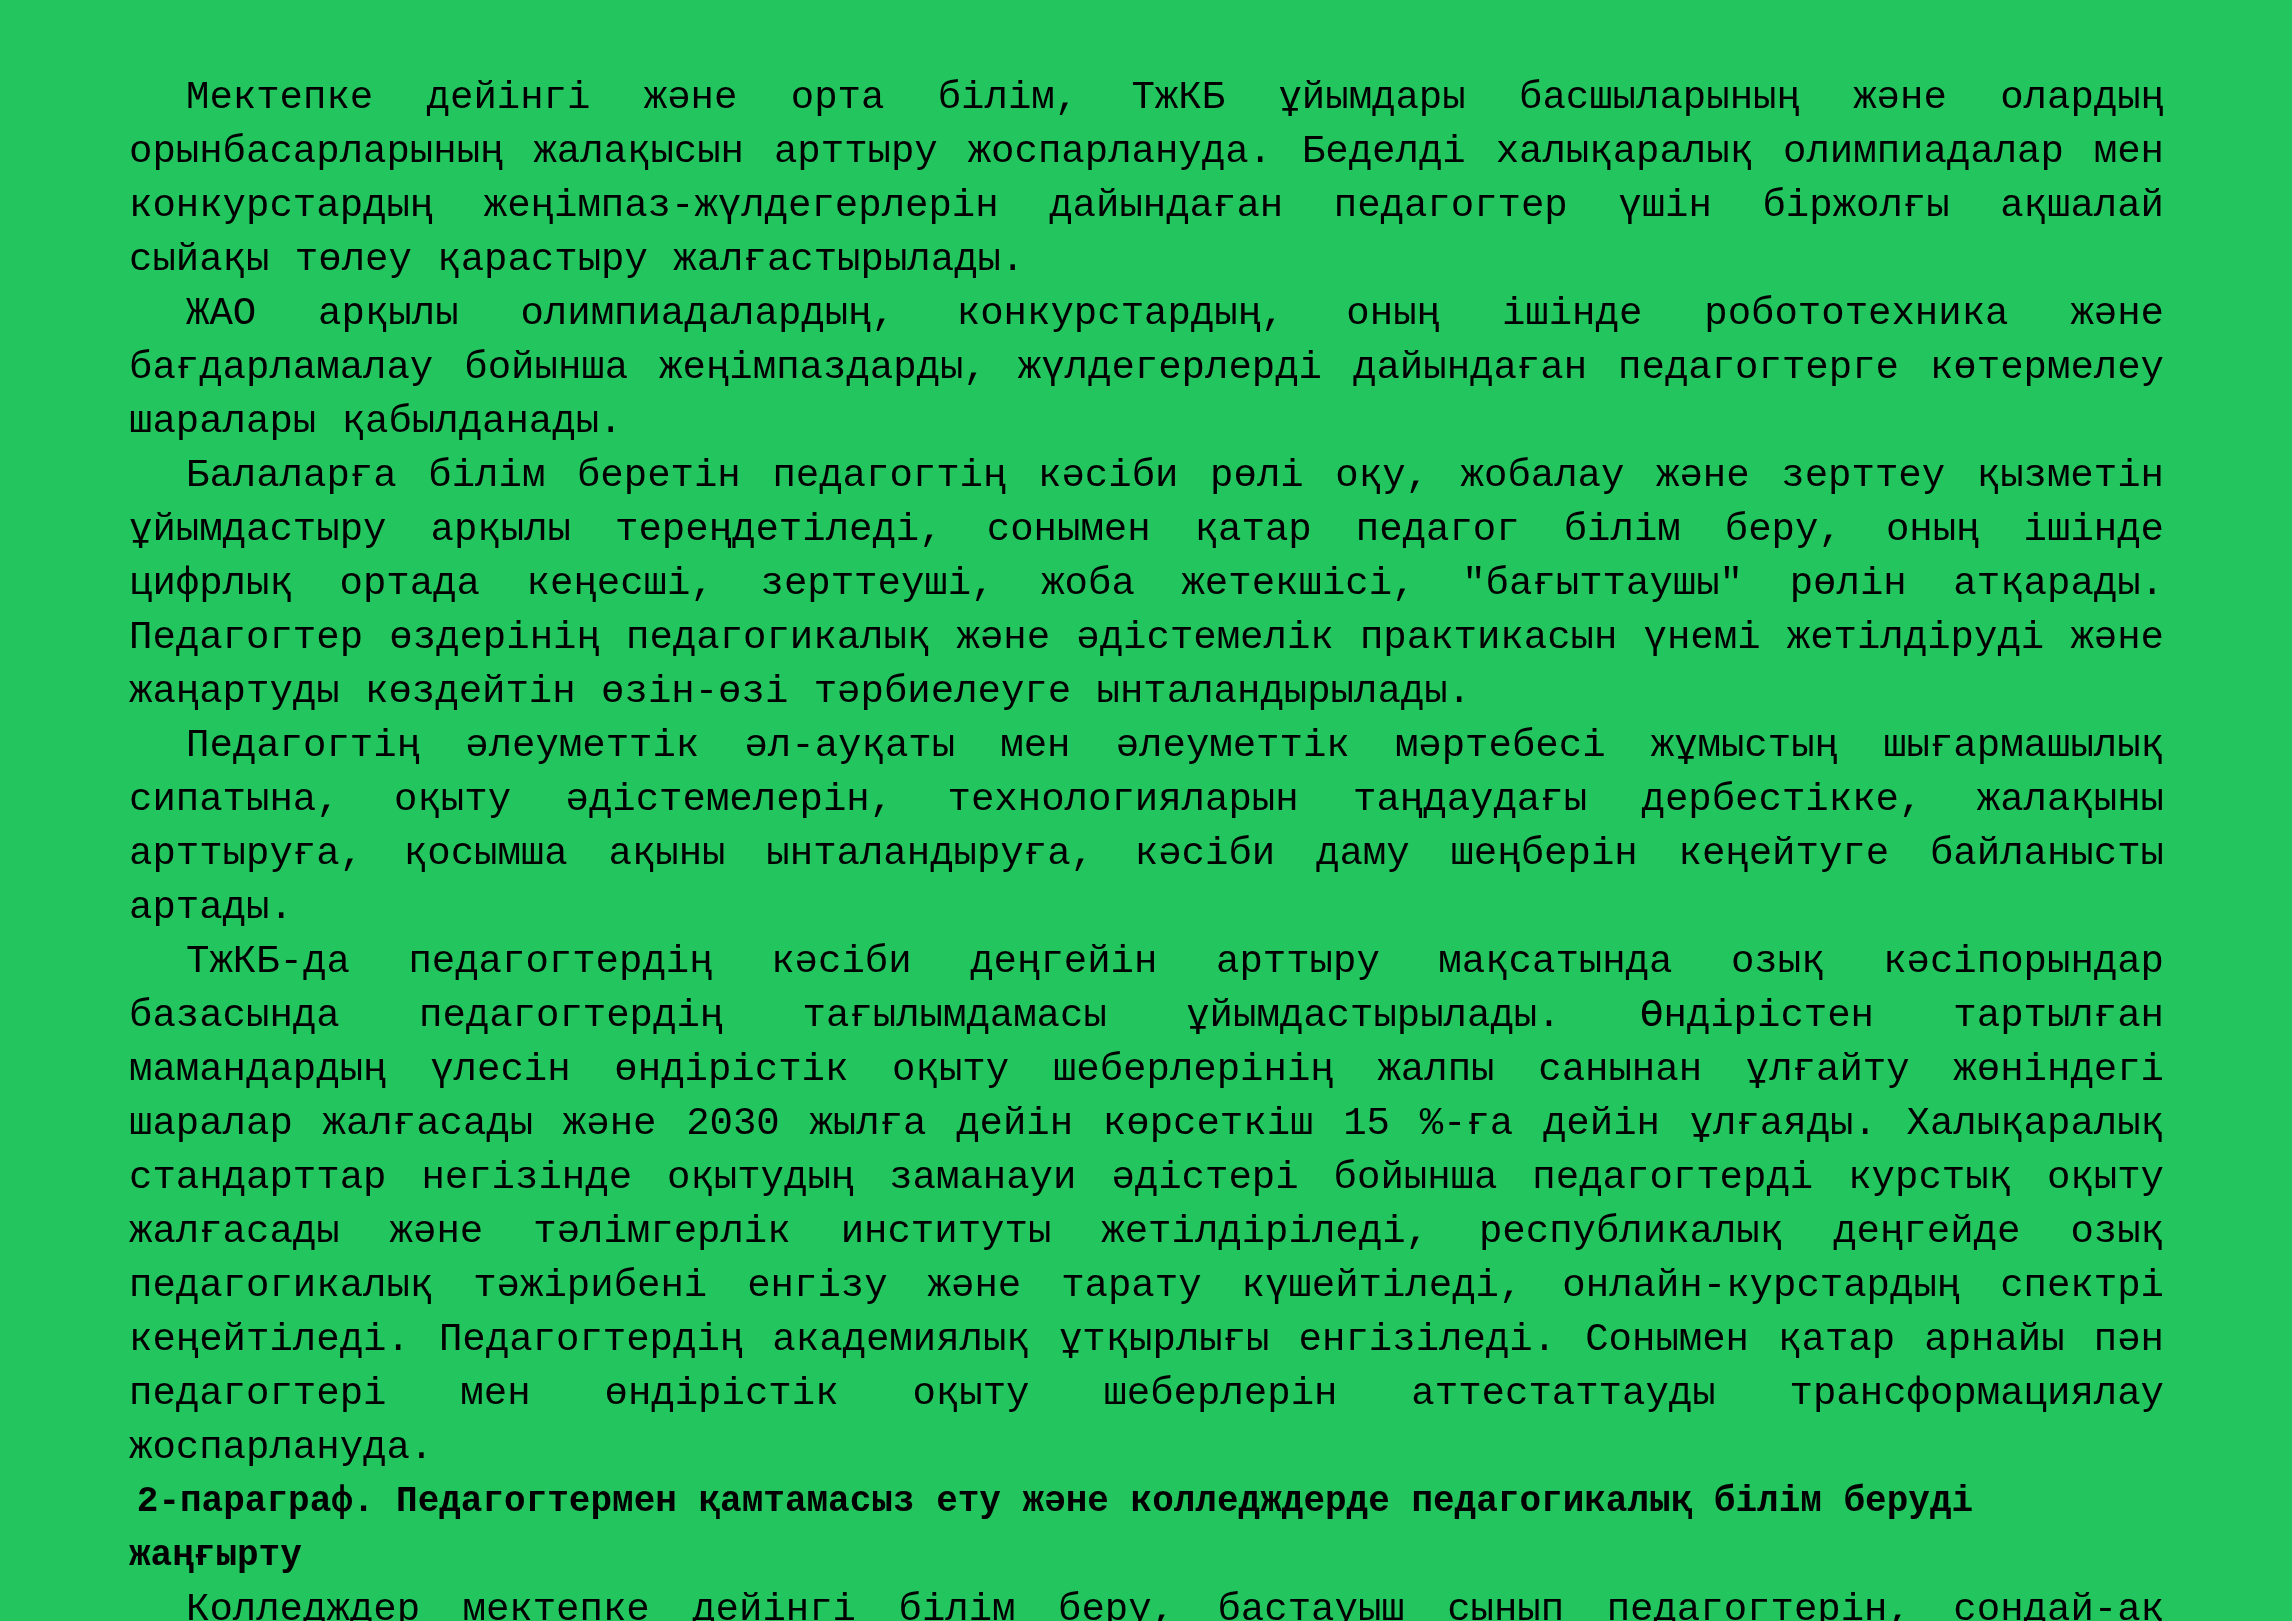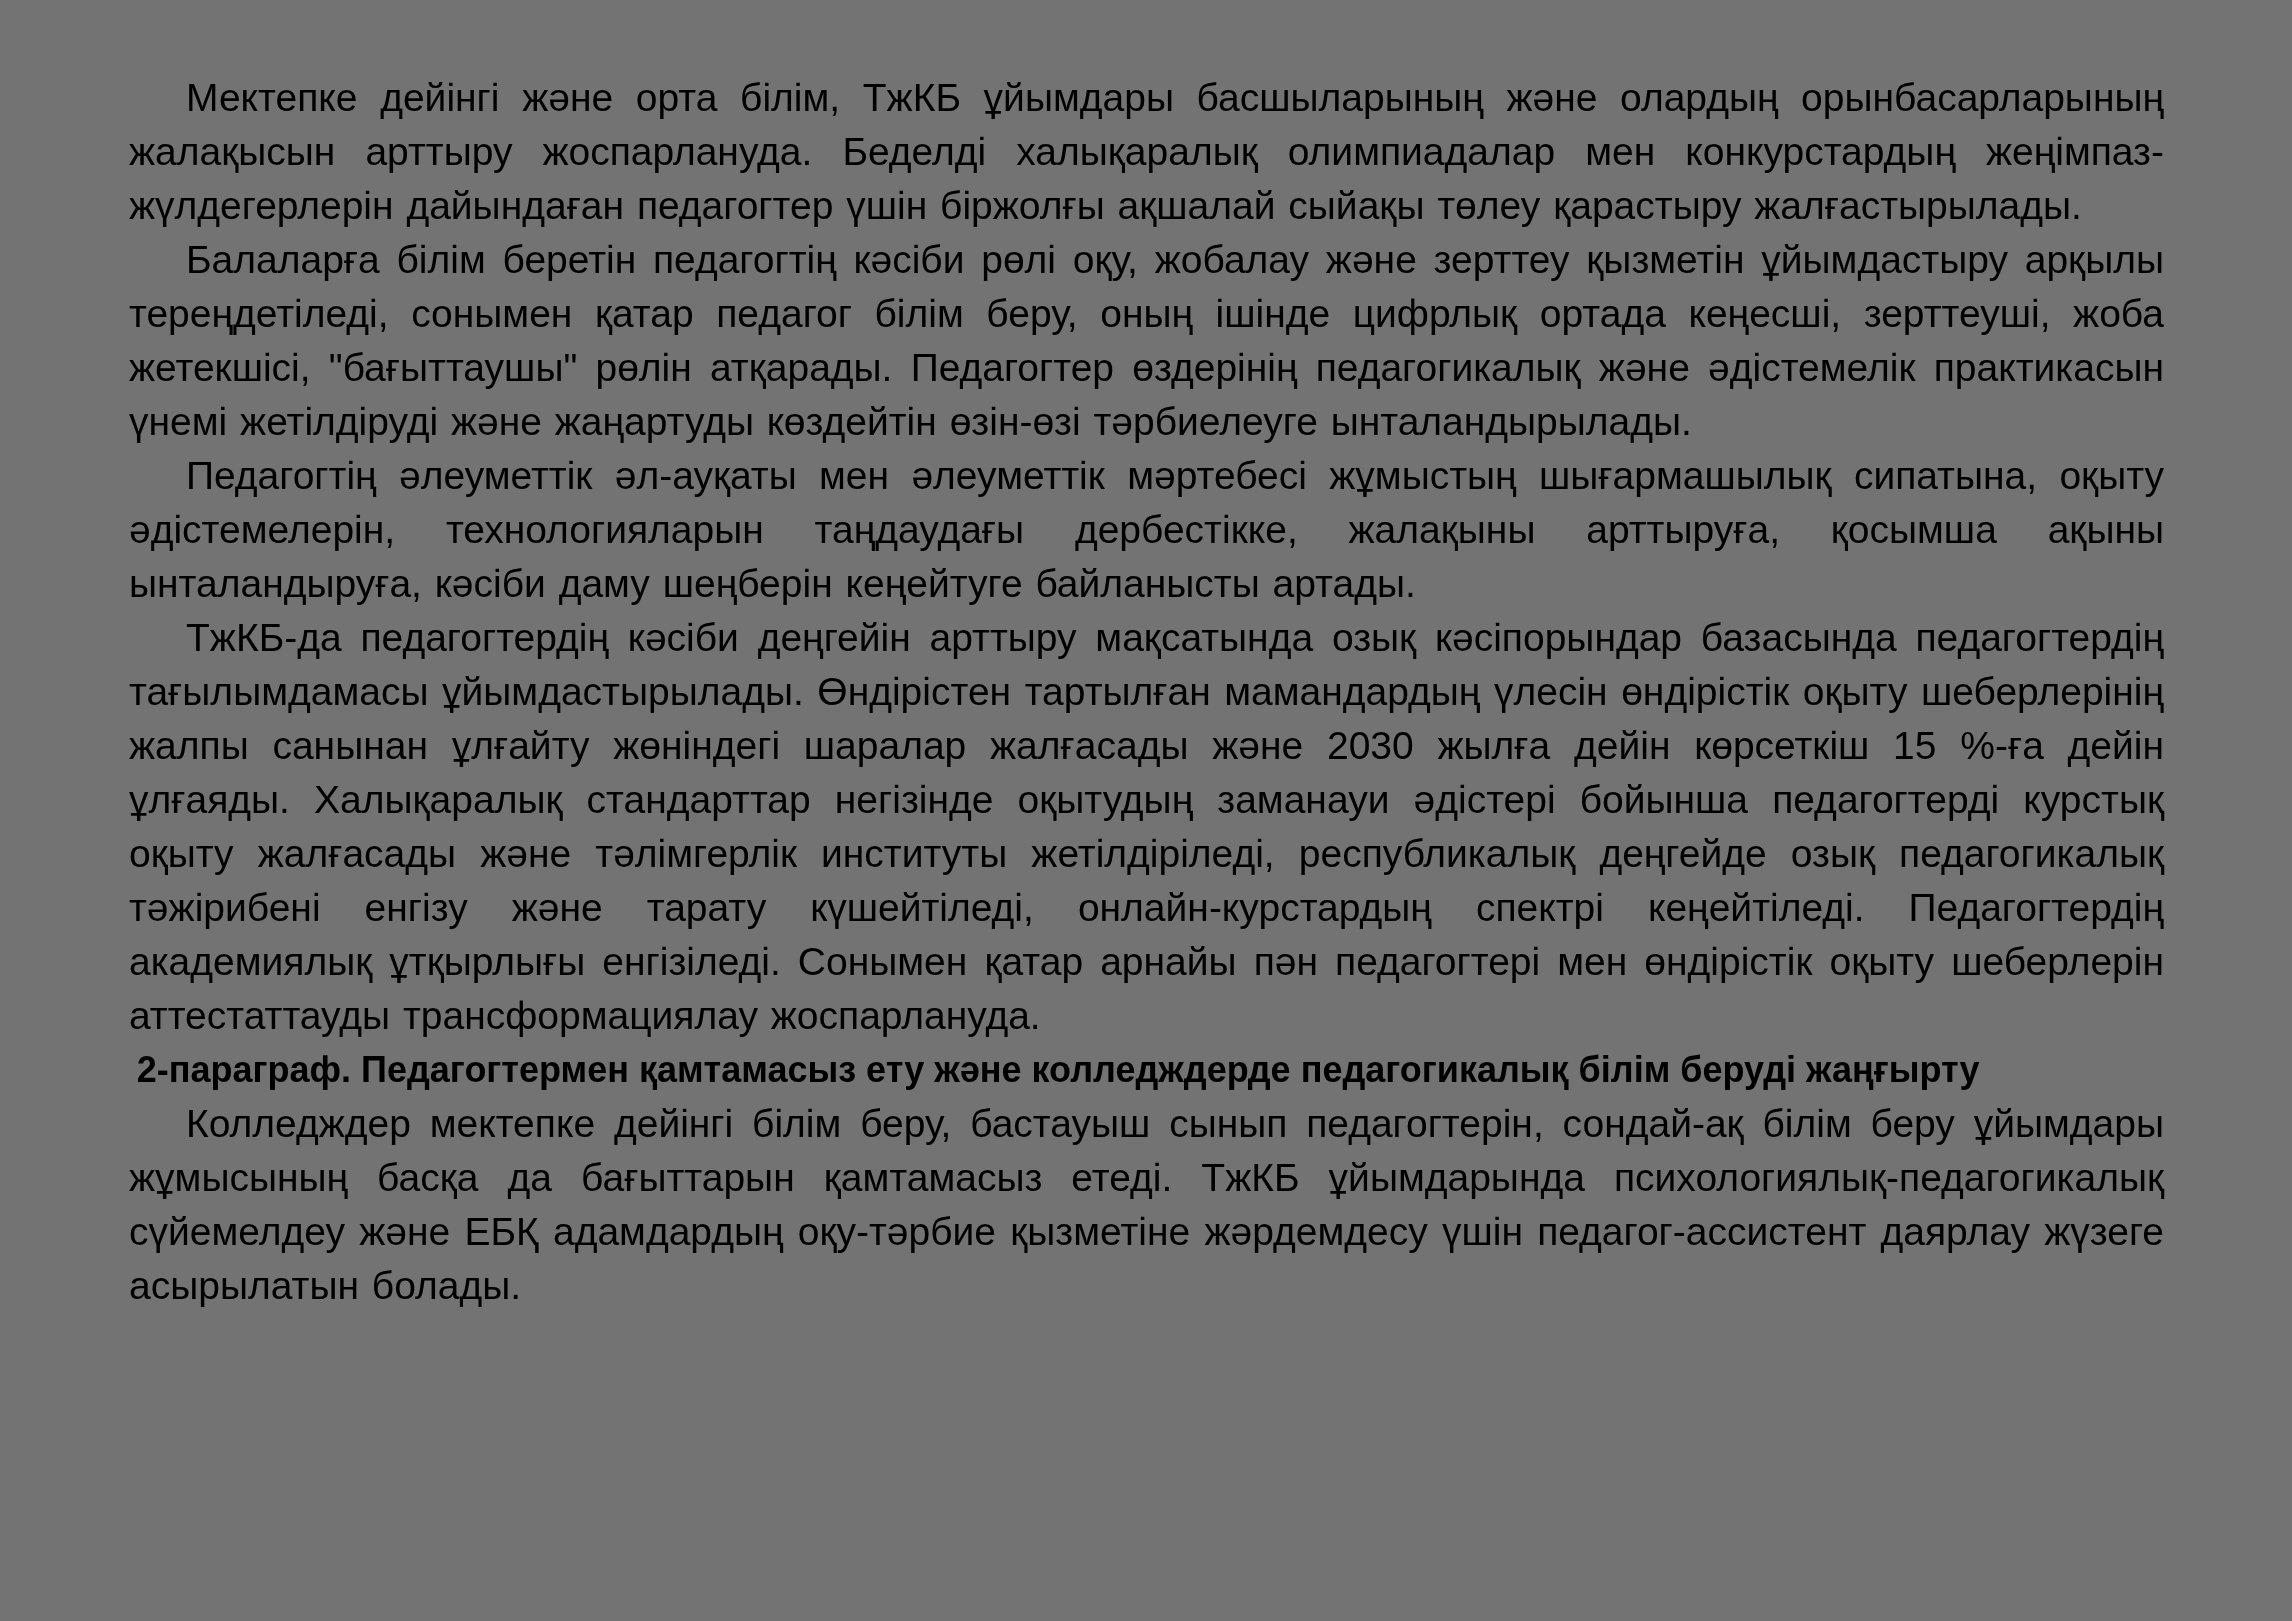--- a/index.html
+++ b/index.html
@@ -4,25 +4,25 @@
 <style>
   html, body {
     margin: 0;
     padding: 0;
     background: #ffffff;
   }
   .page {
     position: relative;
     width: 2293px;
     height: 1621px;
-    background: #737373;
+    background: #22c55e;
     overflow: hidden;
     box-sizing: border-box;
     padding: 71px 129px 0 129px;
-    font-family: Liberation Sans, sans-serif;
+    font-family: Liberation Mono, monospace;
     color: #000000;
   }
   .doc-body p {
     margin: 0;
     font-size: 39px;
     line-height: 54px;
     text-align: justify;
     text-justify: inter-word;
     text-indent: 57px;
     word-spacing: 2px;
@@ -36,20 +36,21 @@
     text-indent: 7.8px;
     word-spacing: 0;
   }
 </style>
 </head>
 <body>
 
 <div class="page">
   <div class="doc-body">
     <p>Мектепке дейінгі және орта білім, ТжКБ ұйымдары басшыларының және олардың орынбасарларының жалақысын арттыру жоспарлануда. Беделді халықаралық олимпиадалар мен конкурстардың жеңімпаз-жүлдегерлерін дайындаған педагогтер үшін біржолғы ақшалай сыйақы төлеу қарастыру жалғастырылады.</p>
+    <p>ЖАО арқылы олимпиадалардың, конкурстардың, оның ішінде робототехника және бағдарламалау бойынша жеңімпаздарды, жүлдегерлерді дайындаған педагогтерге көтермелеу шаралары қабылданады.</p>
     <p>Балаларға білім беретін педагогтің кәсіби рөлі оқу, жобалау және зерттеу қызметін ұйымдастыру арқылы тереңдетіледі, сонымен қатар педагог білім беру, оның ішінде цифрлық ортада кеңесші, зерттеуші, жоба жетекшісі, "бағыттаушы" рөлін атқарады. Педагогтер өздерінің педагогикалық және әдістемелік практикасын үнемі жетілдіруді және жаңартуды көздейтін өзін-өзі тәрбиелеуге ынталандырылады.</p>
     <p>Педагогтің әлеуметтік әл-ауқаты мен әлеуметтік мәртебесі жұмыстың шығармашылық сипатына, оқыту әдістемелерін, технологияларын таңдаудағы дербестікке, жалақыны арттыруға, қосымша ақыны ынталандыруға, кәсіби даму шеңберін кеңейтуге байланысты артады.</p>
     <p>ТжКБ-да педагогтердің кәсіби деңгейін арттыру мақсатында озық кәсіпорындар базасында педагогтердің тағылымдамасы ұйымдастырылады. Өндірістен тартылған мамандардың үлесін өндірістік оқыту шеберлерінің жалпы санынан ұлғайту жөніндегі шаралар жалғасады және 2030 жылға дейін көрсеткіш 15 %-ға дейін ұлғаяды. Халықаралық стандарттар негізінде оқытудың заманауи әдістері бойынша педагогтерді курстық оқыту жалғасады және тәлімгерлік институты жетілдіріледі, республикалық деңгейде озық педагогикалық тәжірибені енгізу және тарату күшейтіледі, онлайн-курстардың спектрі кеңейтіледі. Педагогтердің академиялық ұтқырлығы енгізіледі. Сонымен қатар арнайы пән педагогтері мен өндірістік оқыту шеберлерін аттестаттауды трансформациялау жоспарлануда.</p>
     <p class="section-heading">2-параграф. Педагогтермен қамтамасыз ету және колледждерде педагогикалық білім беруді жаңғырту</p>
     <p>Колледждер мектепке дейінгі білім беру, бастауыш сынып педагогтерін, сондай-ақ білім беру ұйымдары жұмысының басқа да бағыттарын қамтамасыз етеді. ТжКБ ұйымдарында психологиялық-педагогикалық сүйемелдеу және ЕБҚ адамдардың оқу-тәрбие қызметіне жәрдемдесу үшін педагог-ассистент даярлау жүзеге асырылатын болады.</p>
   </div>
 </div>
 
 
 </body></html>

